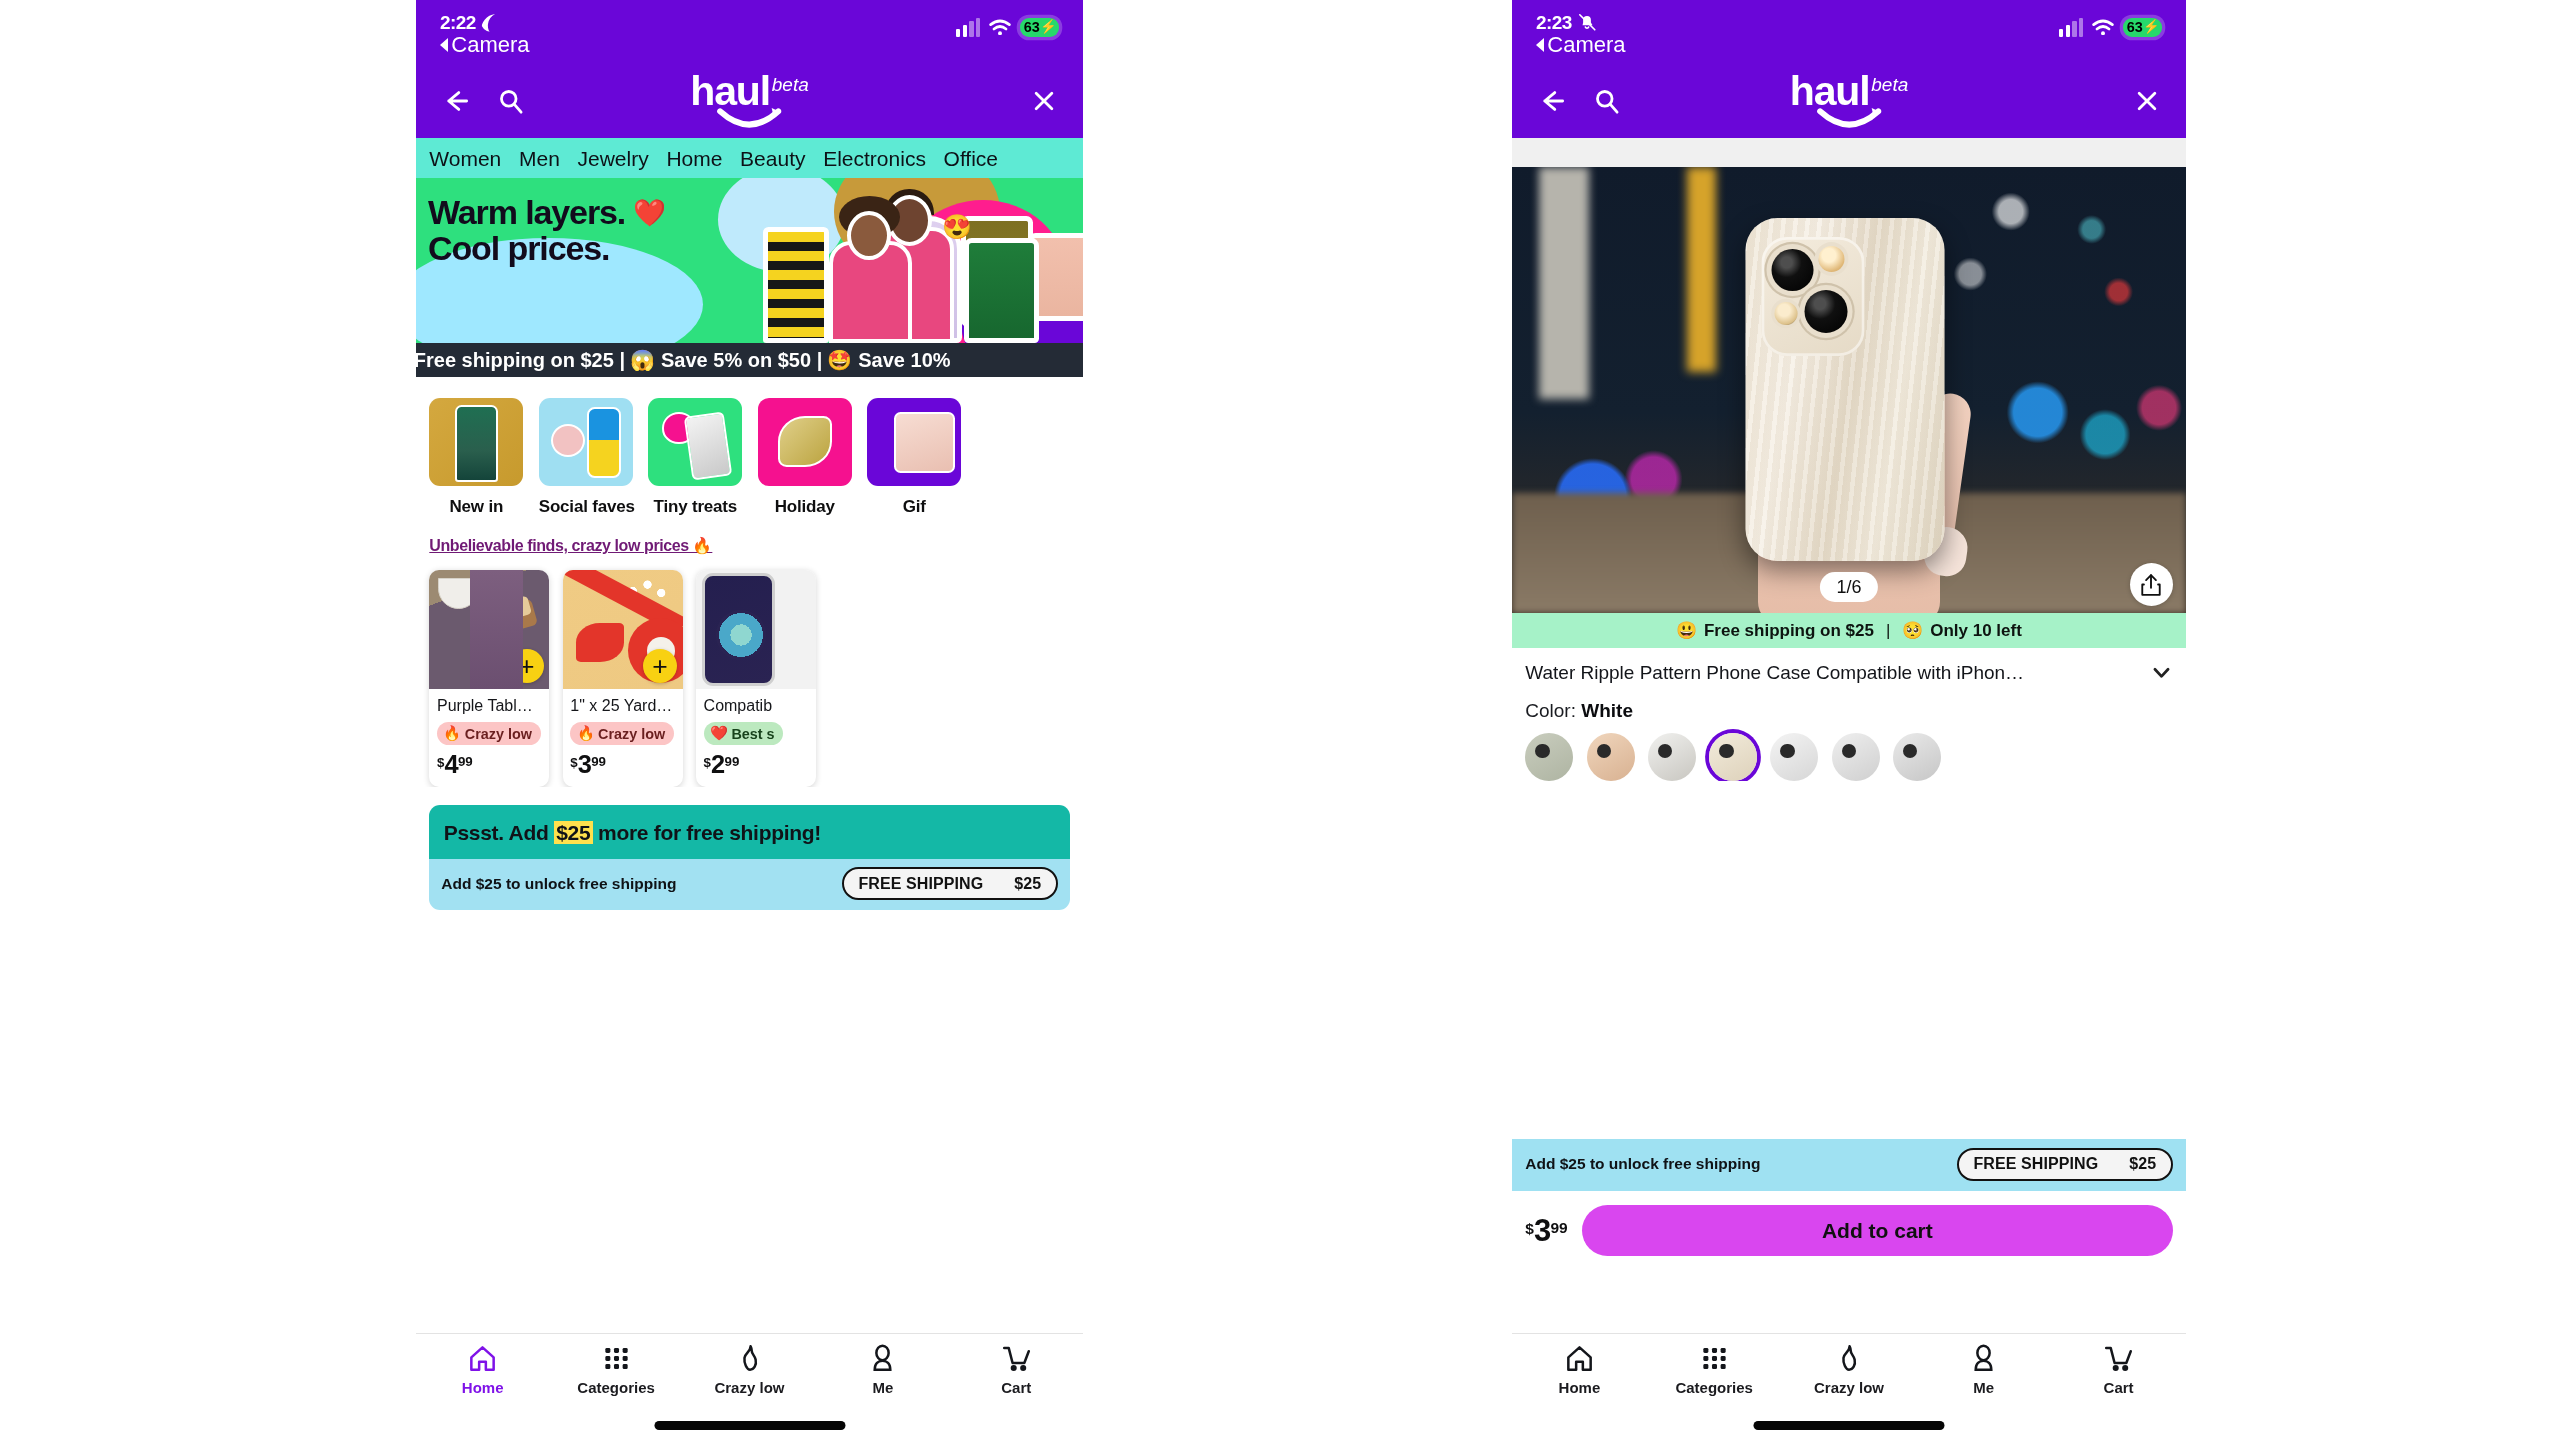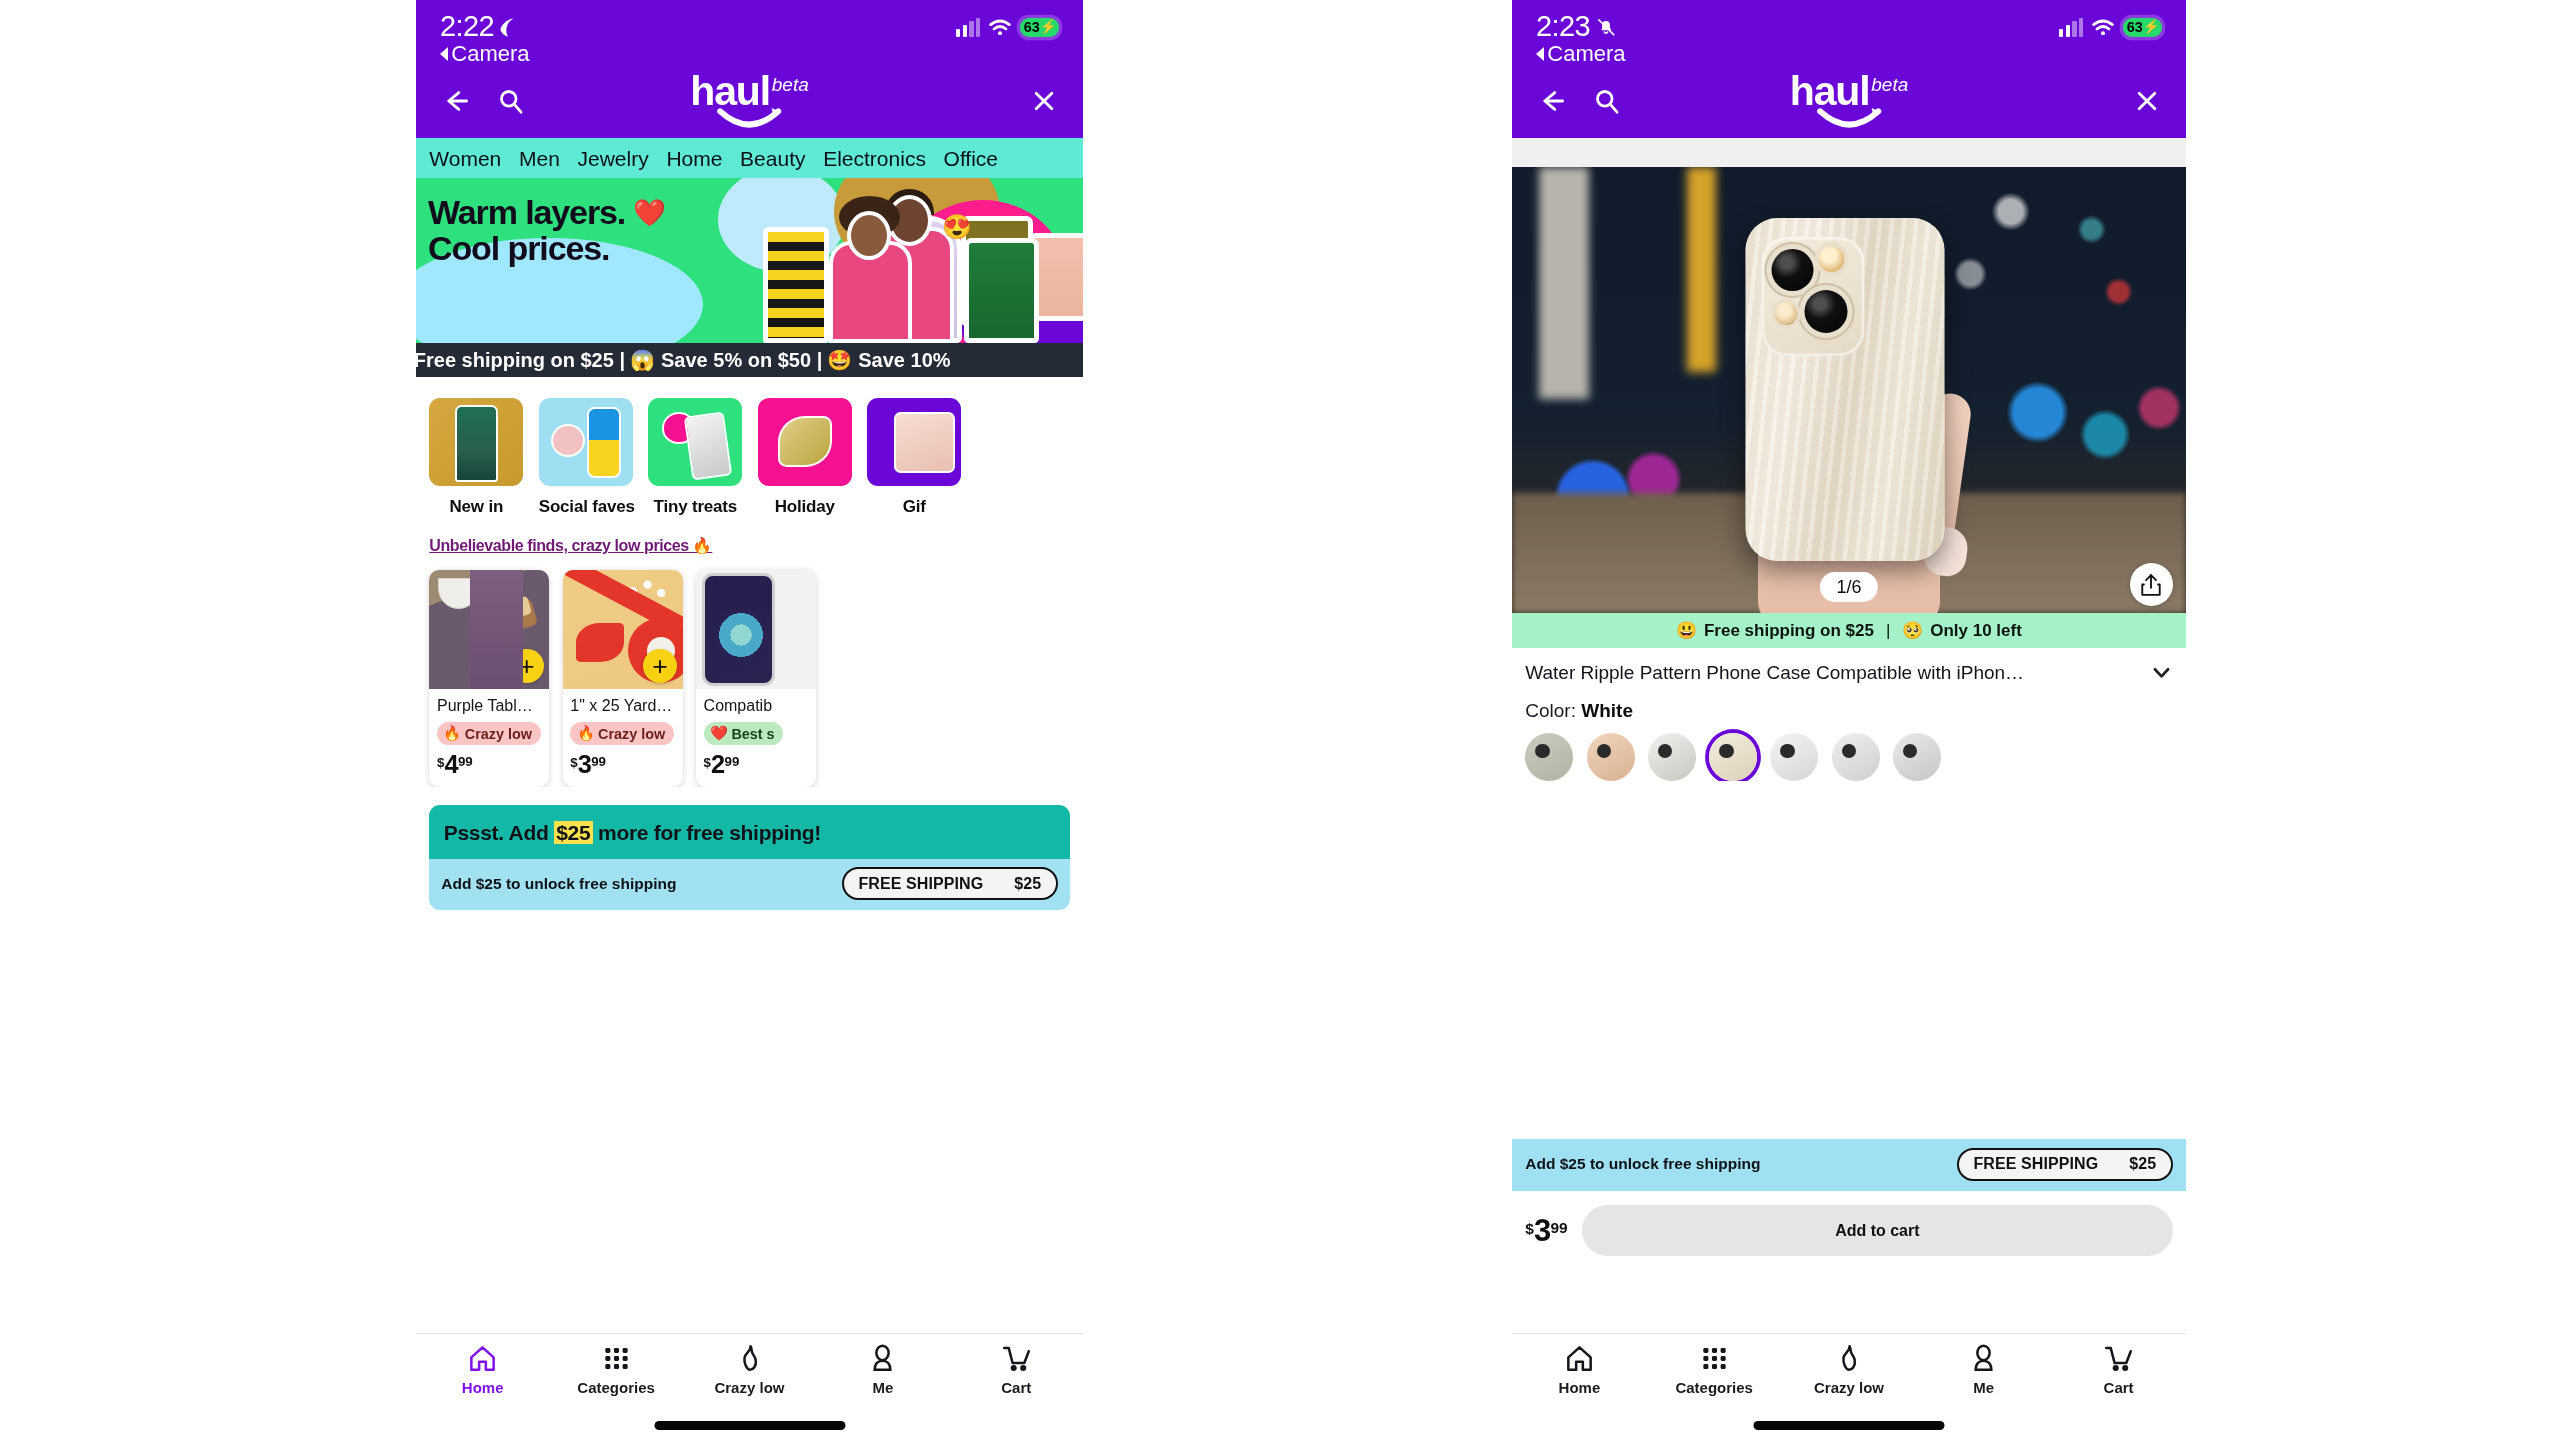--- a/index.html
+++ b/index.html
@@ -27,21 +27,21 @@
     position: relative;
     padding-top: 12px;
   }
   .statusbar {
     display: flex; align-items: flex-start; justify-content: space-between;
     padding: 0 24px 0 24px;
     height: 61px;
   }
   .sb-left { display: flex; flex-direction: column; align-items: flex-start; }
   .sb-time-row { display:flex; align-items:center; gap: 5.5px; }
-  .sb-time { color:#fff; font-size: 29px; font-weight: 400; letter-spacing: -0.6px; line-height: 1; }
+  .sb-time { color:#fff; font-size: 19px; font-weight: 700; letter-spacing: -0.6px; line-height: 1; }
   .sb-moon { width: 20px; height: 20px; display:inline-block; position:relative; }
   .sb-moon::before{
     content:""; position:absolute; inset:0;
     background:#fff;
     border-radius:50%;
     clip-path: path("M 32 18 A 16 16 0 1 1 14 2 A 13 13 0 1 0 32 18 Z");
   }
   .sb-bell { width: 20px; height: 20px; position: relative; display:inline-block; }
   .sb-bell svg { width:20px; height:20px; display:block; }
   .sb-back { display:flex; align-items:center; gap:3.3px; margin-top: 2.2px; }
@@ -418,22 +418,22 @@
   .pdp-cart-row {
     position:absolute; left:0; right:0;
     display:flex; align-items:center; gap: 14.4px;
     padding: 0 13.3px;
   }
   .pdp-price { display:flex; align-items:flex-start; color:#0f0f10; }
   .pdp-price .cur{ font-size: 15.5px; font-weight:700; margin-top: 4.4px; }
   .pdp-price .int{ font-size: 31px; font-weight: 800; line-height:.95; letter-spacing:-0.8px; }
   .pdp-price .dec{ font-size: 15.5px; font-weight:700; margin-top: 3.3px; }
   .addcart {
-    flex: 1; background:#e5e5e5; border:none; border-radius: 33px;
-    height: 51px; font-size: 16px; font-weight: 600; color:#101010;
+    flex: 1; background:#d946ef; border:none; border-radius: 33px;
+    height: 51px; font-size: 21px; font-weight: 600; color:#101010;
     font-family: "Liberation Sans", sans-serif; cursor:pointer;
   }
 </style>
 </head>
 <body>
 
 <div class="stage">
 
   <div class="phone" id="phone-left">
 

